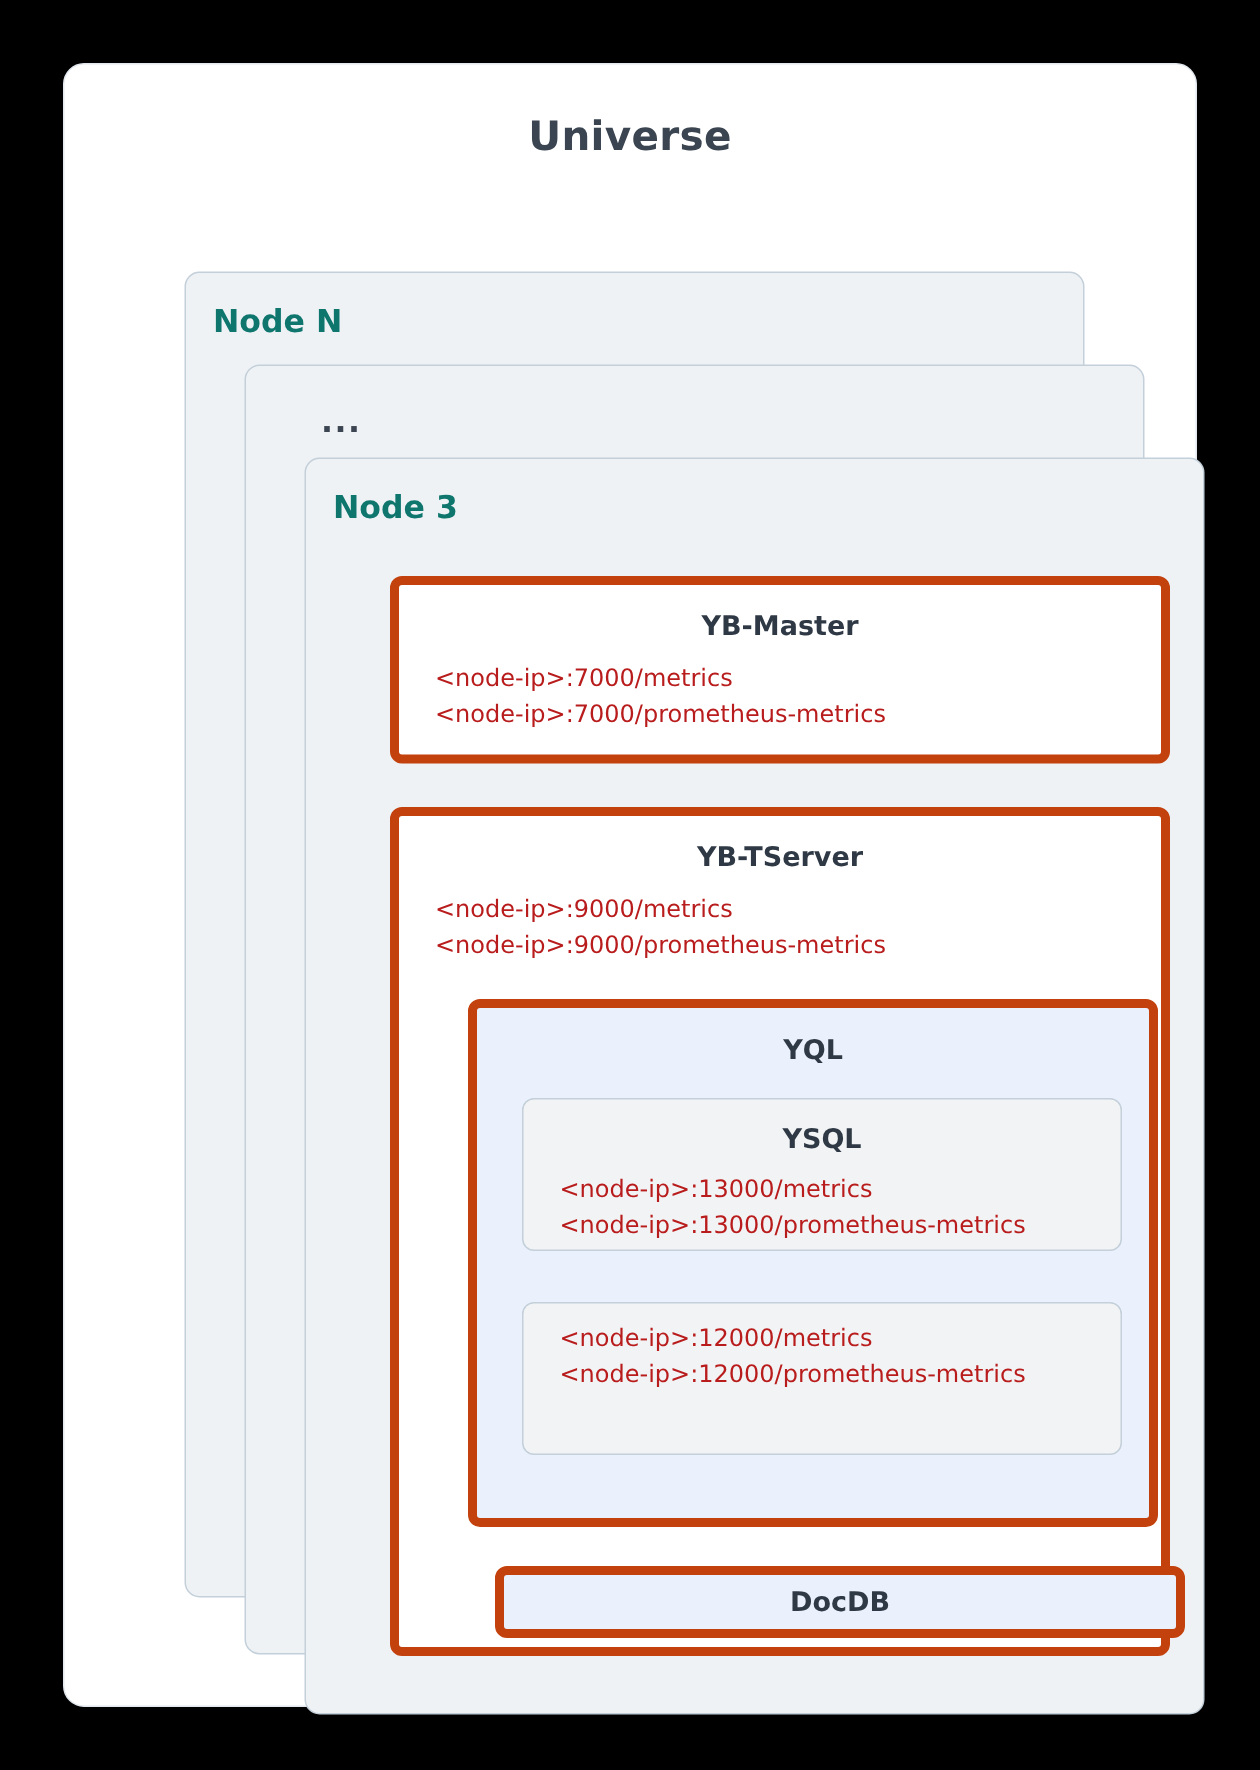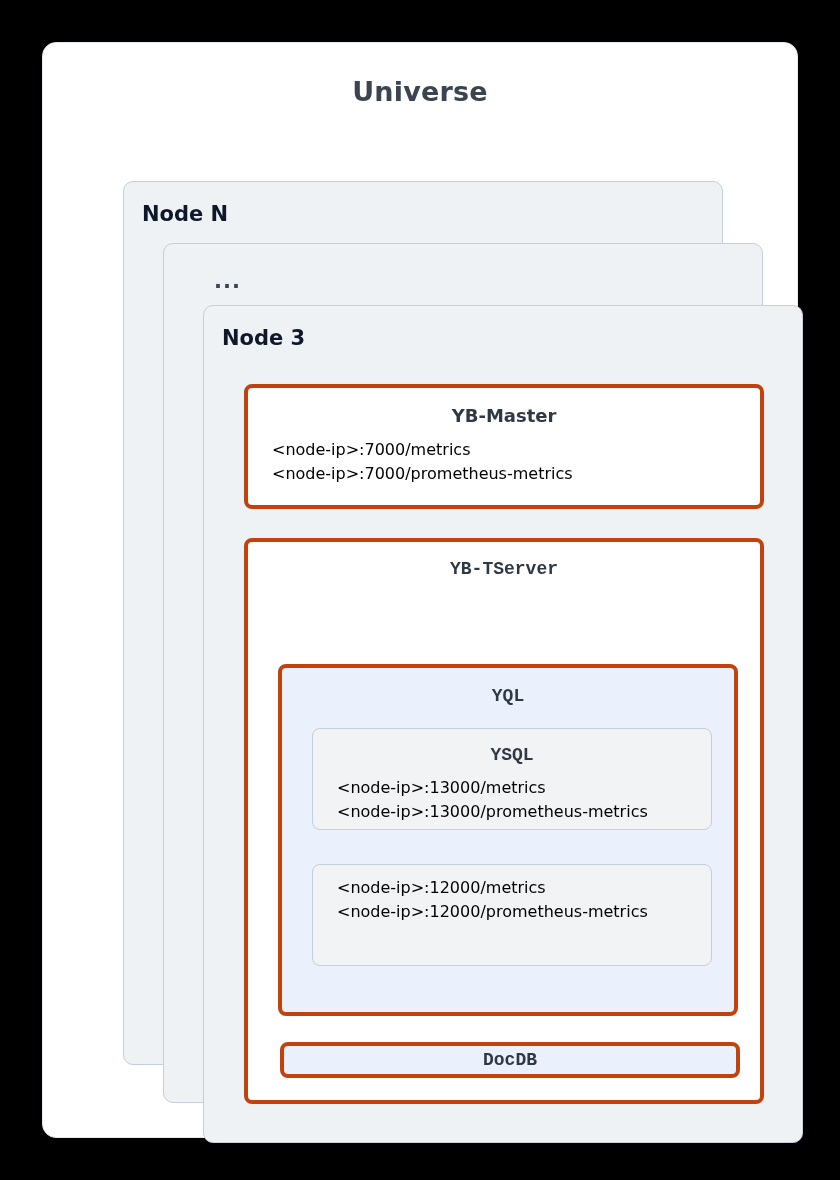--- a/index.html
+++ b/index.html
@@ -67,48 +67,49 @@
     width: 600px;
     height: 838px;
   }
 
   .node-label {
     position: absolute;
     left: 18px;
     top: 20px;
     font-size: 21px;
     font-weight: bold;
-    color: #0f172a;
+    color: #0f766e;
   }
   .node-label-ellipsis {
     position: absolute;
     left: 50px;
     top: 25px;
     font-size: 21px;
     font-weight: bold;
     color: #3b4551;
     letter-spacing: 1px;
   }
 
   
   .box {
     position: absolute;
     box-sizing: border-box;
-    border: 4px solid #c2410c;
+    border: 6px solid #c2410c;
     border-radius: 8px;
+    margin-left: 16px;
   }
   .box-title {
     text-align: center;
     font-size: 18px;
     font-weight: bold;
     color: #2f3945;
   }
   .metric-lines {
     font-size: 16px;
-    color: #000000;
+    color: #b91c1c;
     line-height: 1.52;
     white-space: pre-line;
   }
 
   
   .yb-master {
     left: 40px;
     top: 78px;
     width: 520px;
     height: 125px;
@@ -118,21 +119,21 @@
   .yb-master .metric-lines { margin-top: 12px; margin-left: 24px; }
 
   
   .yb-tserver {
     left: 40px;
     top: 232px;
     width: 520px;
     height: 566px;
     background: #ffffff;
   }
-  .yb-tserver .box-title { margin-top: 17px; font-family: Liberation Mono, monospace; }
+  .yb-tserver .box-title { margin-top: 17px; }
   .yb-tserver .metric-lines { margin-top: 12px; margin-left: 24px; }
 
   
   .yql {
     left: 30px;
     top: 122px;
     width: 460px;
     height: 352px;
     background: #eaf1fd;
   }
@@ -149,24 +150,24 @@
     border: 1px solid #c3cfd9;
     border-radius: 8px;
   }
   .ysql { top: 60px; }
   .ycql { top: 196px; }
   .lang-box .box-title { margin-top: 16px; }
   .lang-box .metric-lines { margin-top: 11px; margin-left: 24px; }
 
   
   .docdb {
-    left: 32px;
+    left: 48px;
     top: 500px;
     width: 460px;
-    height: 36px;
+    height: 48px;
     background: #eaf1fd;
     display: flex;
     align-items: center;
     justify-content: center;
   }
   .docdb .box-title { margin: 0; }
 </style>
 </head>
 <body>
 
@@ -186,20 +187,22 @@
     <div class="node-label">Node 3</div>
 
     <div class="box yb-master">
       <div class="box-title">YB-Master</div>
       <div class="metric-lines">&lt;node-ip&gt;:7000/metrics
 &lt;node-ip&gt;:7000/prometheus-metrics</div>
     </div>
 
     <div class="box yb-tserver">
       <div class="box-title">YB-TServer</div>
+      <div class="metric-lines">&lt;node-ip&gt;:9000/metrics
+&lt;node-ip&gt;:9000/prometheus-metrics</div>
 
       <div class="box yql">
         <div class="box-title">YQL</div>
 
         <div class="lang-box ysql">
           <div class="box-title">YSQL</div>
           <div class="metric-lines">&lt;node-ip&gt;:13000/metrics
 &lt;node-ip&gt;:13000/prometheus-metrics</div>
         </div>
 

